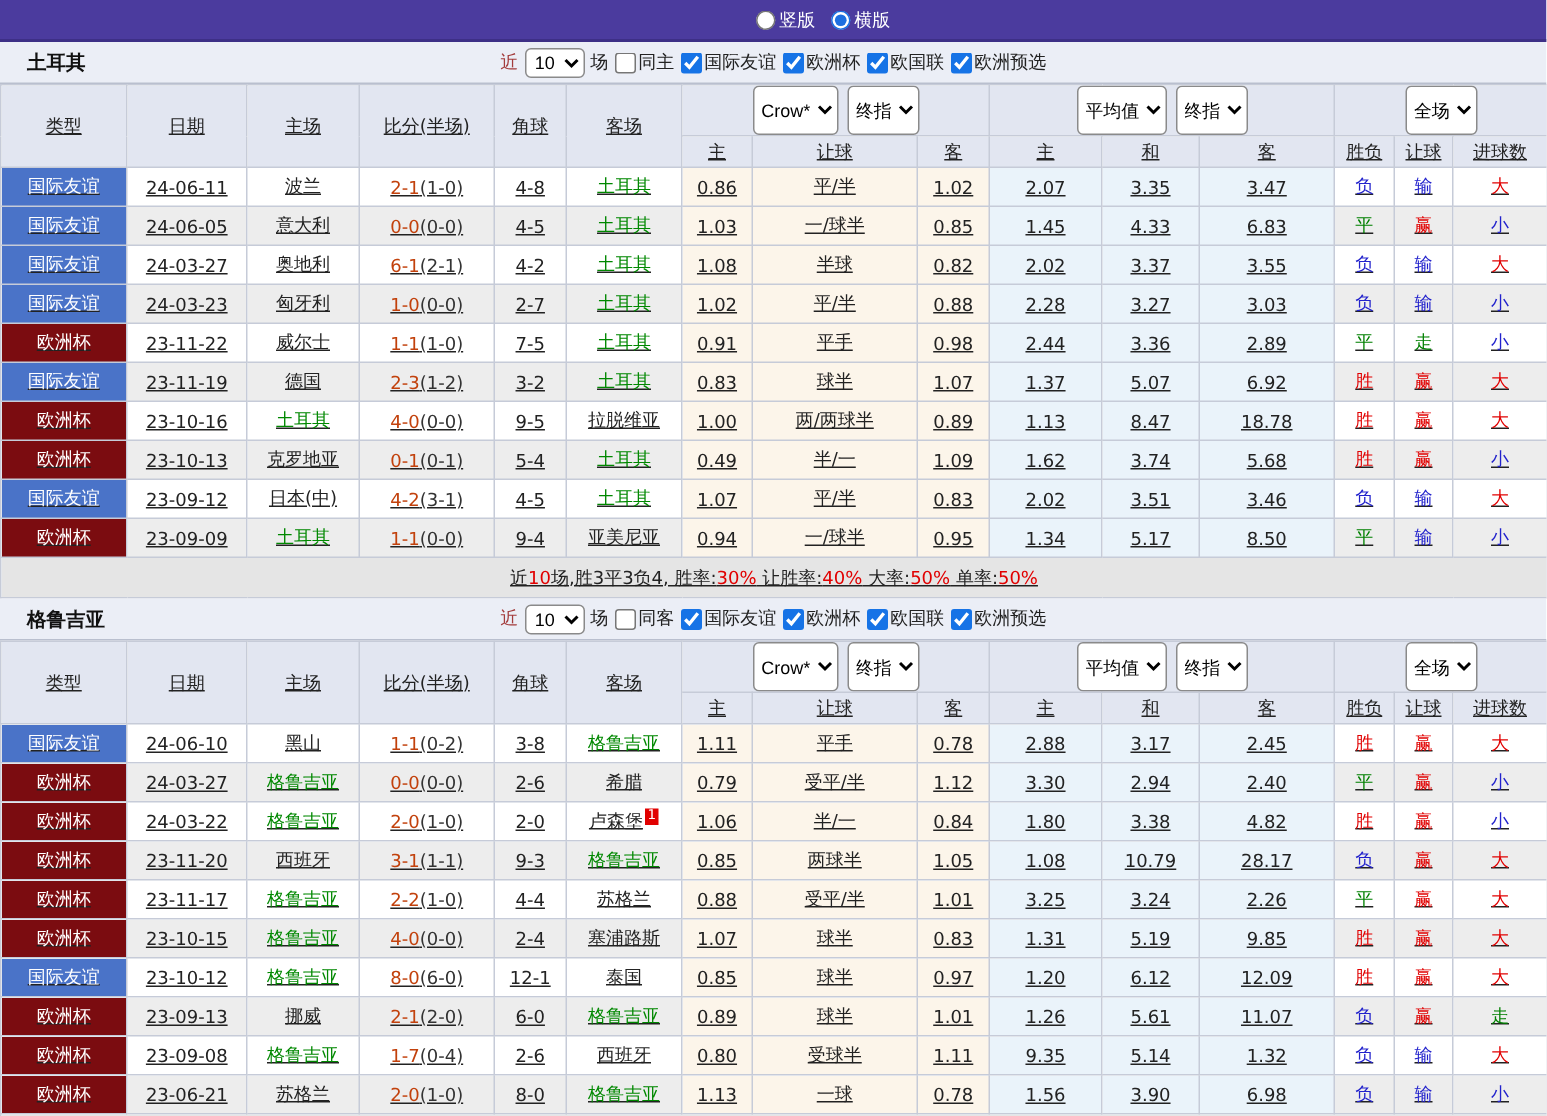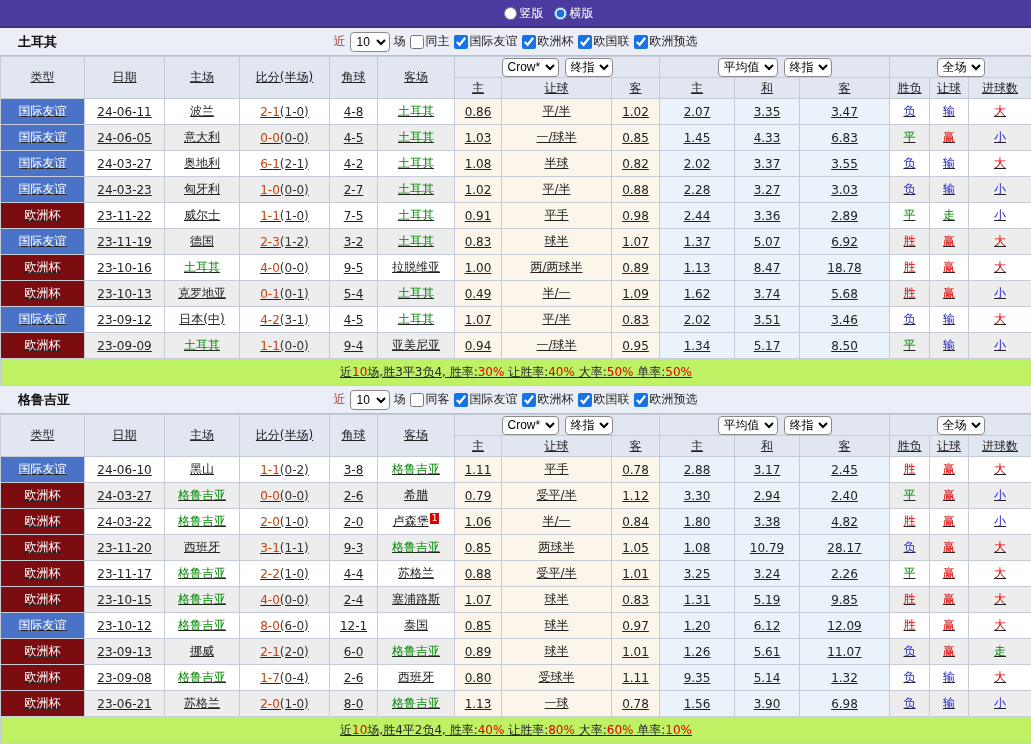--- a/index.html
+++ b/index.html
@@ -37,41 +37,41 @@
   .filters label.cb { display:inline-flex; align-items:center; gap:2px; cursor:pointer; }
   .filters input[type=checkbox]{ width:14px; height:14px; margin:0; accent-color:#1673e6; }
   
   table { border-collapse:collapse; width:1031px; table-layout:fixed;text-decoration:underline; }
   th, td {
     border:1px solid #c6cbd8; text-align:center; padding:0 1px;
     white-space:nowrap; overflow:hidden;
   }
   thead th { background:#e2e6f1; font-weight:normal; height:21px; color:#222; }
   thead .grp select {
-    height:19px; font-size:12px; border:1px solid #8a8a8a; border-radius:4px;
+    height:33px; font-size:12px; border:1px solid #8a8a8a; border-radius:4px;
     background:#fff; margin:0 3px; padding:0 1px;
   }
   tbody td { height:26px; background:#fff; }
   tbody tr:nth-child(even) td.plain { background:#ededed; }
   td.odds  { background:#fcf5ea; }
   td.avg   { background:#eaf3fa; }
   td.type-badge { color:#fff; }
   .badge-friendly { background:#4a73c8; }
   .badge-cup      { background:#7b0c10; }
   .focus { color:#008800; }
   .score .ft { color:#c2410c; }
   .score .ht { color:#333; }
   .c-red   { color:#e10000; }
   .c-blue  { color:#2222cc; }
   .c-green { color:#008000; }
   .redcard {
     display:inline-block; background:#e10000; color:#fff; font-size:9px;
     line-height:11px; padding:0 2px; margin-left:1px; vertical-align:top;
   }
-  tfoot td.summary { height:27px; background:#bef264; font-size:12px; }
+  tfoot td.summary { height:27px; background:#e5e5e5; font-size:12px; }
   tfoot td.summary .red { color:#e10000; }
 </style>
 </head>
 <body>
 
 <div class="titlebar">
   <span class="title">近期战绩</span>
   <label class="radio">
     <input type="radio" name="view-mode" style="">
     <span>竖版</span>

